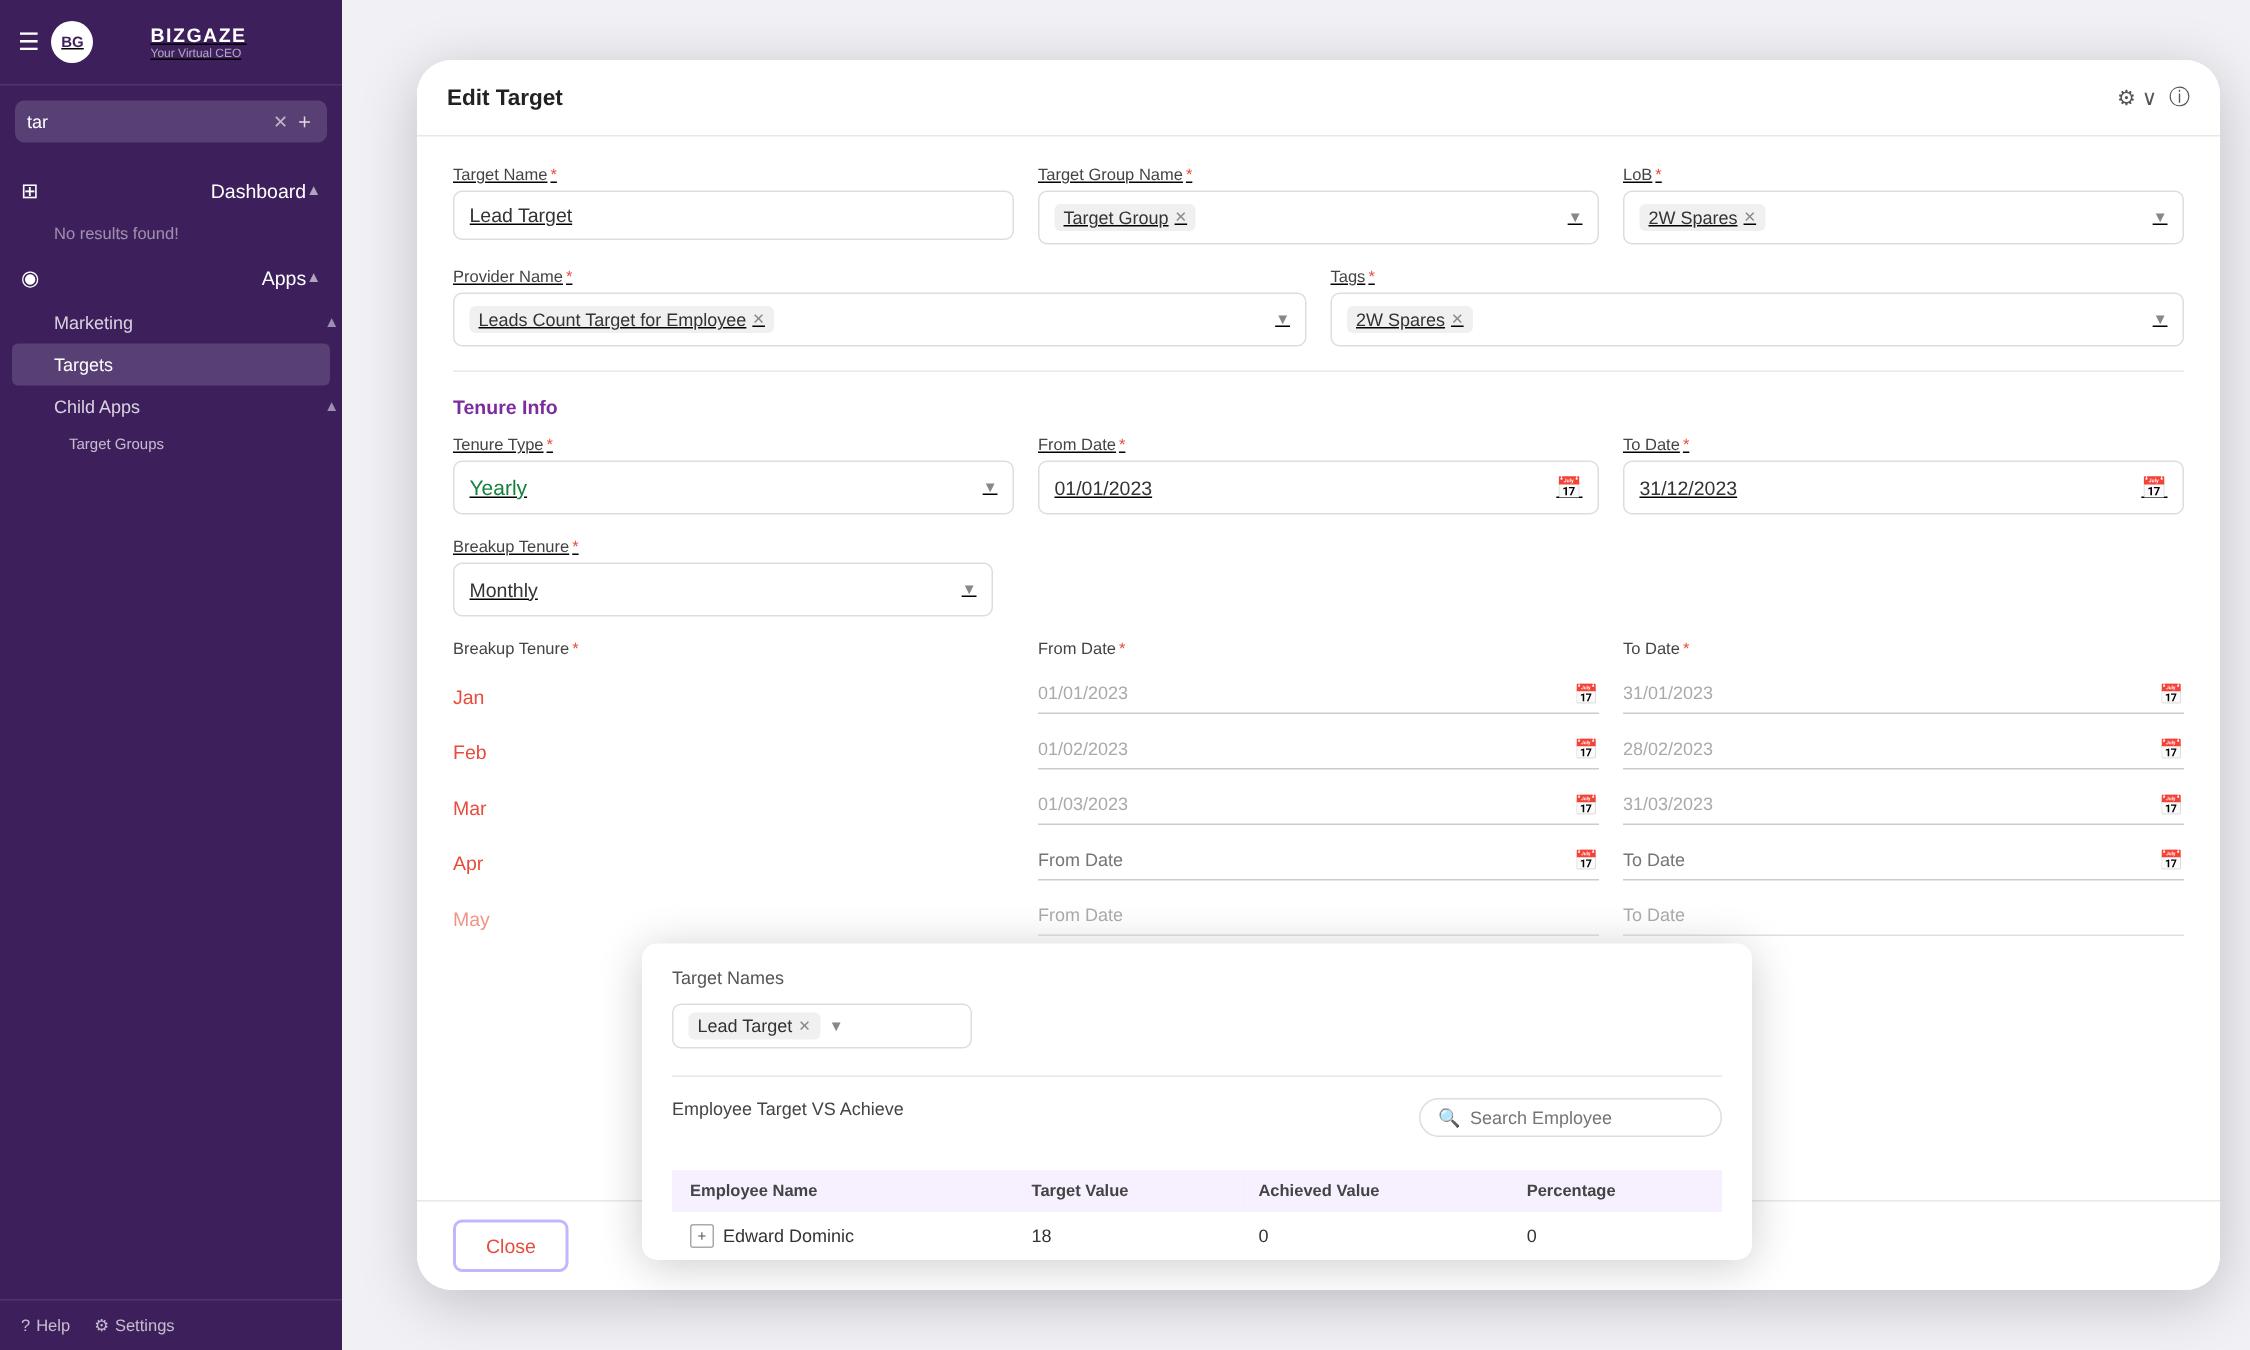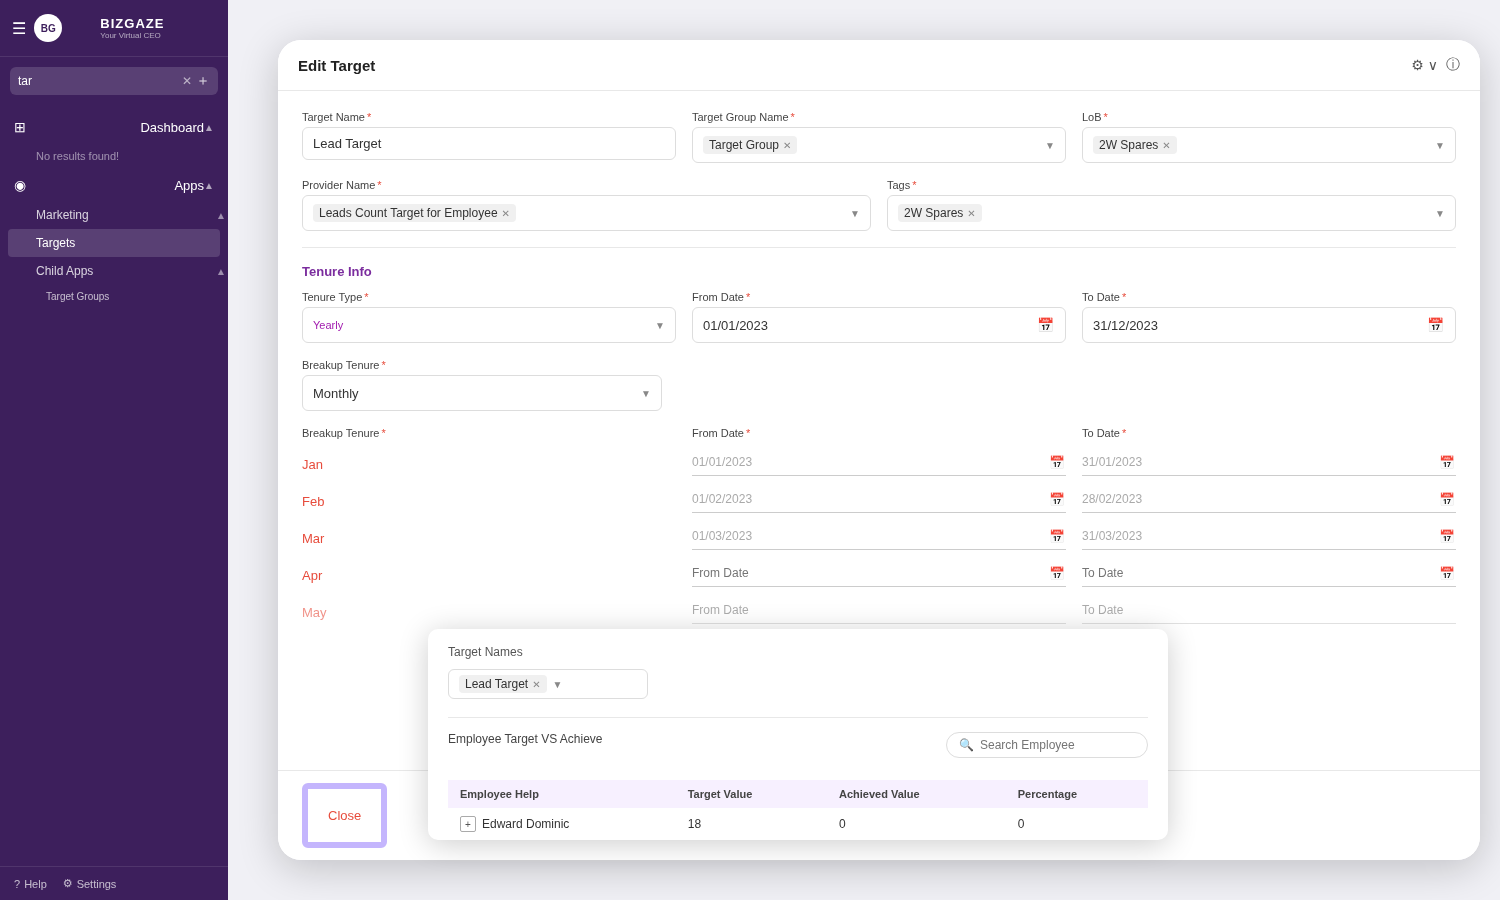--- a/index.html
+++ b/index.html
@@ -30,20 +30,21 @@
     }
     .sidebar-hamburger {
       color: #fff;
       font-size: 16px;
       cursor: pointer;
     }
     .sidebar-logo {
       display: flex;
       align-items: center;
       gap: 6px;
+      text-decoration: underline;
     }
     .sidebar-logo-icon {
       width: 28px; height: 28px;
       background: #fff;
       border-radius: 50%;
       display: flex; align-items: center; justify-content: center;
       font-size: 10px; color: #3d1f5c; font-weight: bold;
     }
     .sidebar-logo-text {
       display: flex; flex-direction: column; margin-left: 32px;
@@ -162,21 +163,21 @@
 
     .form-row {
       display: grid;
       gap: 16px;
       margin-bottom: 16px;
     }
     .form-row-3 { grid-template-columns: 1fr 1fr 1fr; }
     .form-row-2 { grid-template-columns: 1fr 1fr; }
     .form-row-1 { grid-template-columns: 1fr; }
 
-    .form-group { display: flex; flex-direction: column; gap: 4px; }
+    .form-group { display: flex; flex-direction: column; gap: 4px; text-decoration: underline; }
     .form-label {
       font-size: 11px;
       color: #444;
       font-weight: 500;
       display: flex; align-items: center; gap: 2px;
     }
     .form-label .req { color: #e74c3c; font-size: 11px; }
     .form-input {
       border: 1px solid #ddd;
       border-radius: 6px;
@@ -249,24 +250,24 @@
       color: #888;
       font-size: 13px;
     }
 
     .modal-footer {
       padding: 12px 24px;
       border-top: 1px solid #e8e8e8;
       background: #fff;
     }
     .btn-close {
-      border: 6px solid #c4b5fd;
+      border: 2px solid #c4b5fd;
       background: #fff;
       color: #e74c3c;
-      padding: 19px 20px;
+      padding: 8px 20px;
       border-radius: 6px;
       font-size: 13px;
       cursor: pointer;
     }
 
     
     .floating-popup {
       position: absolute;
       left: 200px;
       bottom: 60px;
@@ -492,21 +493,21 @@
       <hr class="section-divider">
       <div class="section-title">Tenure Info</div>
 
       <div class="form-row form-row-3">
         <div class="form-group">
           <label class="form-label">
             <span>Tenure Type</span>
             <span class="req">*</span>
           </label>
           <div class="form-select-wrapper">
-            <span style="font-size:11px;color:#a21caf;flex:1">Yearly</span>
+            <span style="font-size:14px;color:#15803d;flex:1">Yearly</span>
             <span class="form-select-arrow">▼</span>
           </div>
         </div>
         <div class="form-group">
           <label class="form-label">
             <span>From Date</span>
             <span class="req">*</span>
           </label>
           <div class="form-select-wrapper">
             <span style="font-size:13px;color:#333;flex:1">01/01/2023</span>
@@ -632,21 +633,21 @@
       <div class="popup-subtitle">Employee Target VS Achieve</div>
       <div class="popup-search">
         <span class="popup-search-icon">🔍</span>
         <input type="text" placeholder="Search Employee" style="">
       </div>
     </div>
 
     <table class="popup-table">
       <thead>
         <tr>
-          <th><span>Employee Help</span></th>
+          <th><span>Employee Name</span></th>
           <th><span>Target Value</span></th>
           <th><span>Achieved Value</span></th>
           <th><span>Percentage</span></th>
         </tr>
       </thead>
       <tbody>
         <tr>
           <td>
             <div class="td-with-icon">
               <div class="expand-icon">+</div>

